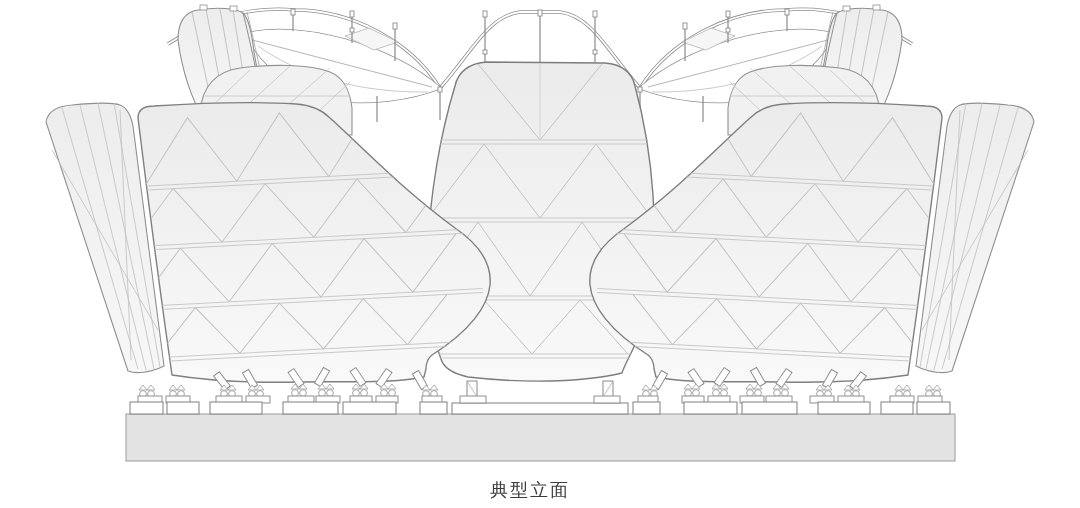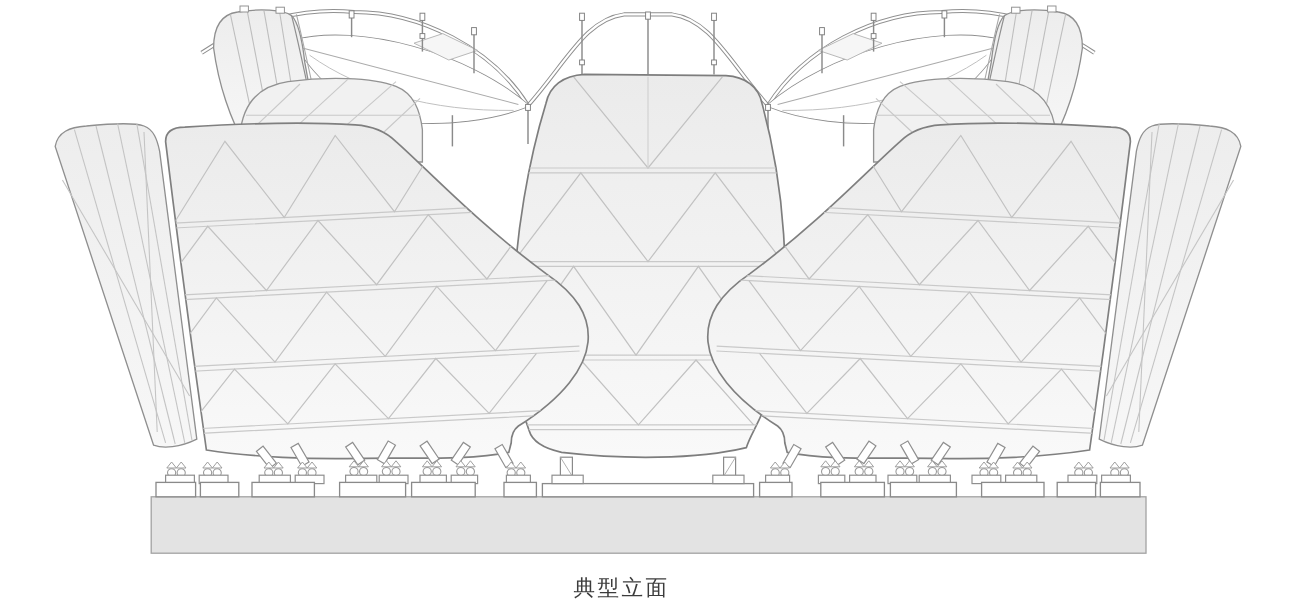--- a/index.html
+++ b/index.html
@@ -1,20 +1,20 @@
 <!DOCTYPE html>
 <html><head>
 <meta charset="utf-8">
 <style>
   html,body{margin:0;padding:0;}
   body{font-family:"Liberation Sans", sans-serif;}
   .stage{position:relative;width:1080px;height:508px;background:#ffffff;overflow:hidden;}
   .stage svg{position:absolute;left:0;top:0;}
   .caption{
-    position:absolute;left:0;top:478px;width:1036px;
+    position:absolute;left:12px;top:478px;width:1036px;
     text-align:center;font-size:18px;letter-spacing:2px;color:#3c3c3c;
   }
 </style>
 </head>
 <body>
 
 <div class="stage">
 <svg width="1080" height="508" viewBox="0 0 1080 508">
   <defs>
     <linearGradient id="petalGrad" x1="0" y1="0" x2="0" y2="1">

